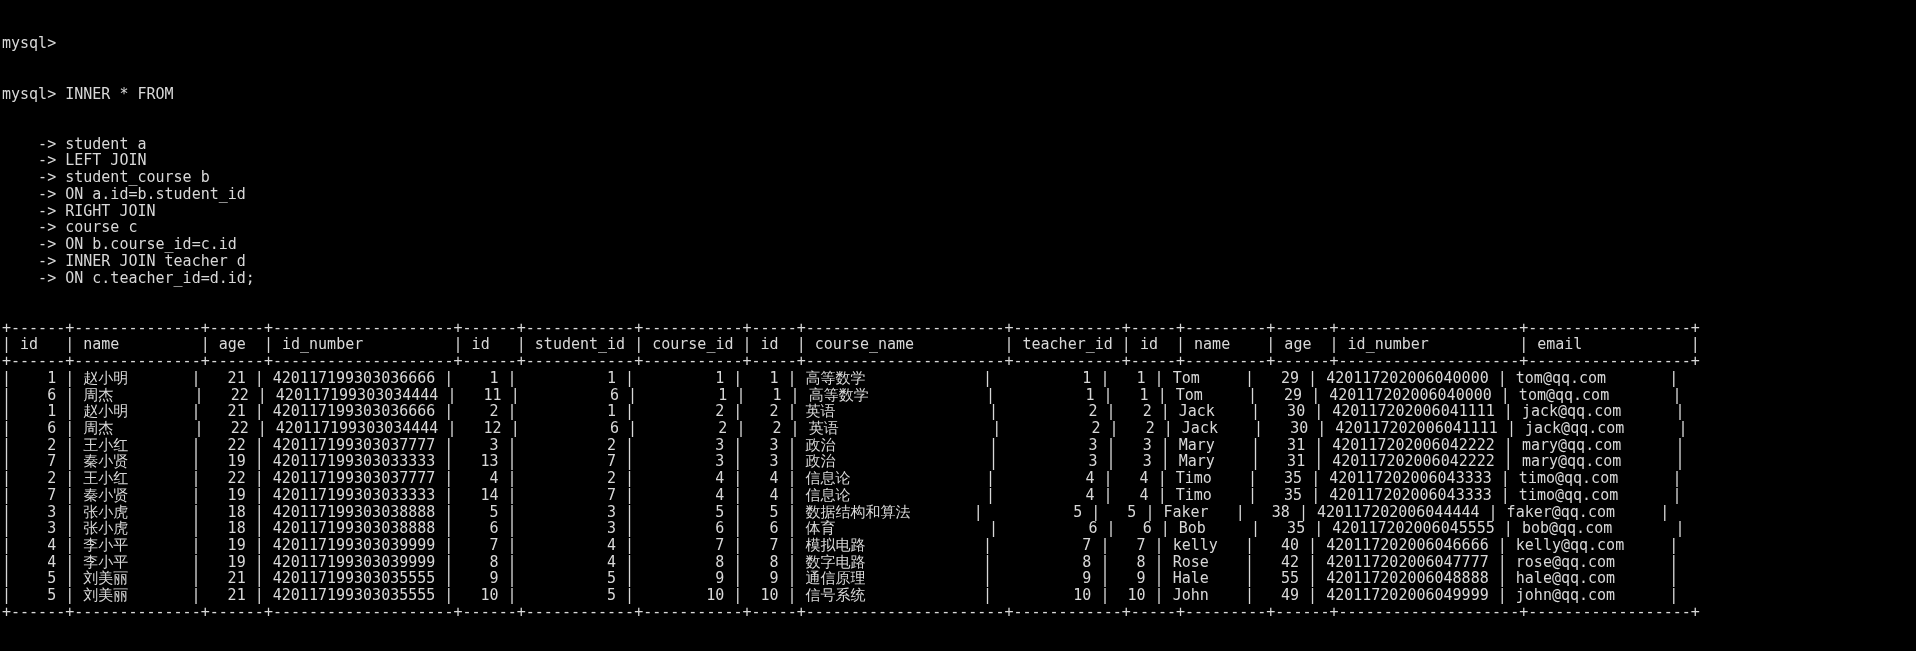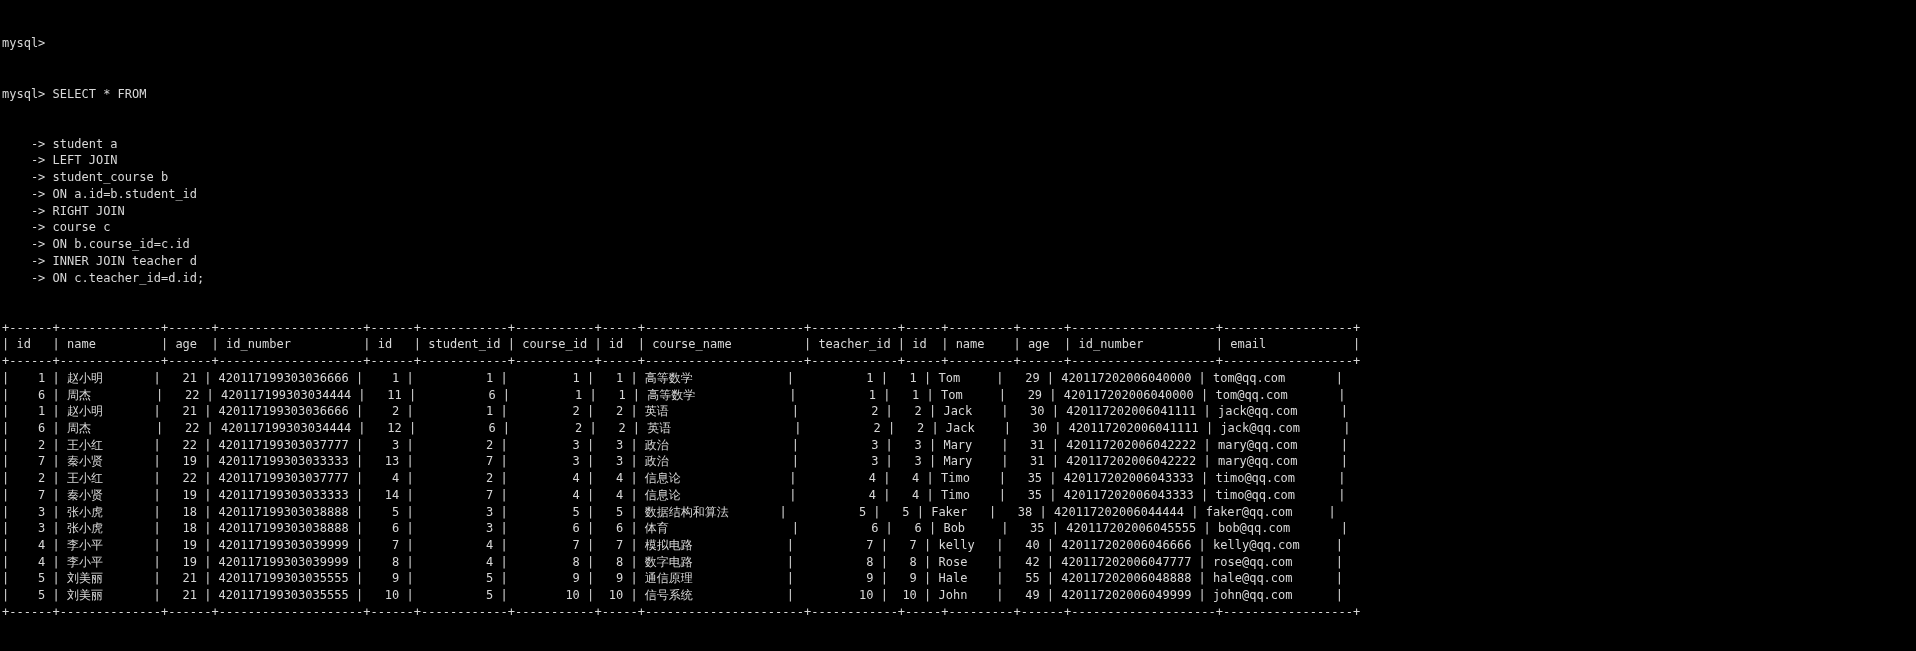--- a/index.html
+++ b/index.html
@@ -12,38 +12,38 @@
     height: 651px;
     overflow: hidden;
     font-family: "DejaVu Sans Mono", "Liberation Mono", monospace;
   }
   #terminal {
     width: 1916px;
     height: 651px;
     background: #000000;
     color: #d8d8d8;
     font-family: "DejaVu Sans Mono", "Liberation Mono", monospace;
-    font-size: 12px;
+    font-size: 15px;
     line-height: 16.72px;
     letter-spacing: 0px;
     padding: 2px 0 0 2px;
     box-sizing: border-box;
     white-space: pre;
     overflow: hidden;
   }
   .line {
     white-space: pre;
     height: 16.72px;
     font-family: "DejaVu Sans Mono", "Liberation Mono", monospace;
   }
 </style>
 </head>
 <body>
 
 <div id="terminal">
   <div class="line"><span>mysql&gt;</span></div>
-  <div class="line"><span>mysql&gt;</span><span> </span><span>SELECT * FROM</span></div>
+  <div class="line"><span>mysql&gt;</span><span> </span><span>INNER * FROM</span></div>
   <div id="query-continuation"><div class="line">    -&gt; student a</div><div class="line">    -&gt; LEFT JOIN</div><div class="line">    -&gt; student_course b</div><div class="line">    -&gt; ON a.id=b.student_id</div><div class="line">    -&gt; RIGHT JOIN</div><div class="line">    -&gt; course c</div><div class="line">    -&gt; ON b.course_id=c.id</div><div class="line">    -&gt; INNER JOIN teacher d</div><div class="line">    -&gt; ON c.teacher_id=d.id;</div></div>
   <div id="table-output"><div class="line">+------+--------------+------+--------------------+------+------------+-----------+-----+----------------------+------------+-----+---------+------+--------------------+------------------+</div><div class="line">| id   | name         | age  | id_number          | id   | student_id | course_id | id  | course_name          | teacher_id | id  | name    | age  | id_number          | email            |</div><div class="line">+------+--------------+------+--------------------+------+------------+-----------+-----+----------------------+------------+-----+---------+------+--------------------+------------------+</div><div class="line">|    1 | 赵小明       |   21 | 420117199303036666 |    1 |          1 |         1 |   1 | 高等数学             |          1 |   1 | Tom     |   29 | 420117202006040000 | tom@qq.com       |</div><div class="line">|    6 | 周杰         |   22 | 420117199303034444 |   11 |          6 |         1 |   1 | 高等数学             |          1 |   1 | Tom     |   29 | 420117202006040000 | tom@qq.com       |</div><div class="line">|    1 | 赵小明       |   21 | 420117199303036666 |    2 |          1 |         2 |   2 | 英语                 |          2 |   2 | Jack    |   30 | 420117202006041111 | jack@qq.com      |</div><div class="line">|    6 | 周杰         |   22 | 420117199303034444 |   12 |          6 |         2 |   2 | 英语                 |          2 |   2 | Jack    |   30 | 420117202006041111 | jack@qq.com      |</div><div class="line">|    2 | 王小红       |   22 | 420117199303037777 |    3 |          2 |         3 |   3 | 政治                 |          3 |   3 | Mary    |   31 | 420117202006042222 | mary@qq.com      |</div><div class="line">|    7 | 秦小贤       |   19 | 420117199303033333 |   13 |          7 |         3 |   3 | 政治                 |          3 |   3 | Mary    |   31 | 420117202006042222 | mary@qq.com      |</div><div class="line">|    2 | 王小红       |   22 | 420117199303037777 |    4 |          2 |         4 |   4 | 信息论               |          4 |   4 | Timo    |   35 | 420117202006043333 | timo@qq.com      |</div><div class="line">|    7 | 秦小贤       |   19 | 420117199303033333 |   14 |          7 |         4 |   4 | 信息论               |          4 |   4 | Timo    |   35 | 420117202006043333 | timo@qq.com      |</div><div class="line">|    3 | 张小虎       |   18 | 420117199303038888 |    5 |          3 |         5 |   5 | 数据结构和算法       |          5 |   5 | Faker   |   38 | 420117202006044444 | faker@qq.com     |</div><div class="line">|    3 | 张小虎       |   18 | 420117199303038888 |    6 |          3 |         6 |   6 | 体育                 |          6 |   6 | Bob     |   35 | 420117202006045555 | bob@qq.com       |</div><div class="line">|    4 | 李小平       |   19 | 420117199303039999 |    7 |          4 |         7 |   7 | 模拟电路             |          7 |   7 | kelly   |   40 | 420117202006046666 | kelly@qq.com     |</div><div class="line">|    4 | 李小平       |   19 | 420117199303039999 |    8 |          4 |         8 |   8 | 数字电路             |          8 |   8 | Rose    |   42 | 420117202006047777 | rose@qq.com      |</div><div class="line">|    5 | 刘美丽       |   21 | 420117199303035555 |    9 |          5 |         9 |   9 | 通信原理             |          9 |   9 | Hale    |   55 | 420117202006048888 | hale@qq.com      |</div><div class="line">|    5 | 刘美丽       |   21 | 420117199303035555 |   10 |          5 |        10 |  10 | 信号系统             |         10 |  10 | John    |   49 | 420117202006049999 | john@qq.com      |</div><div class="line">+------+--------------+------+--------------------+------+------------+-----------+-----+----------------------+------------+-----+---------+------+--------------------+------------------+</div></div>
   
   
   
 </div>
 
 </body></html>

